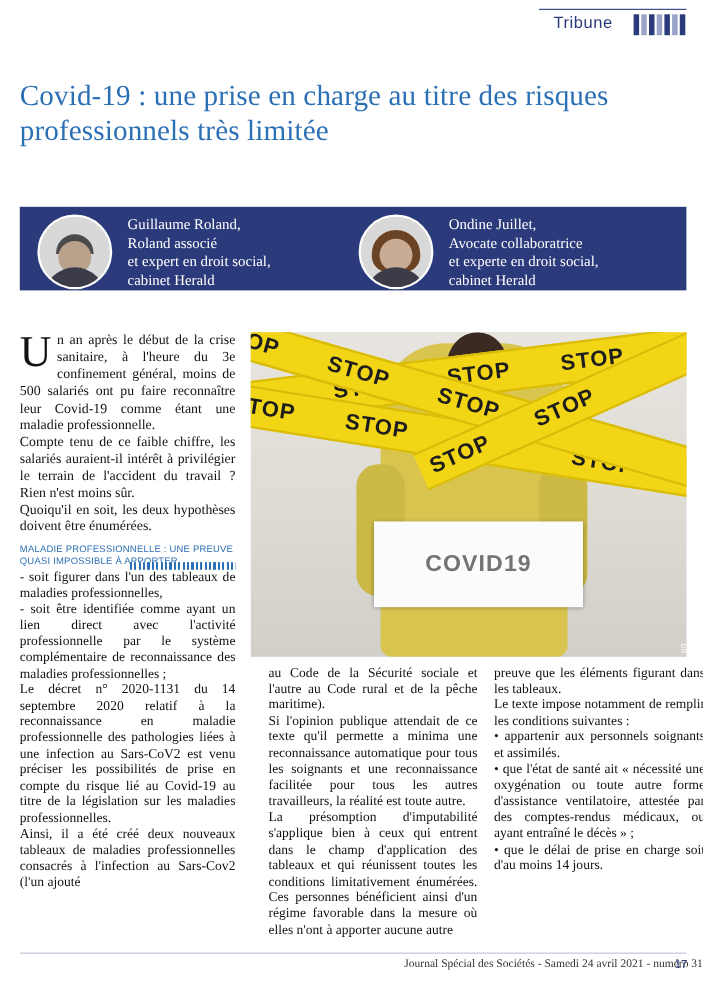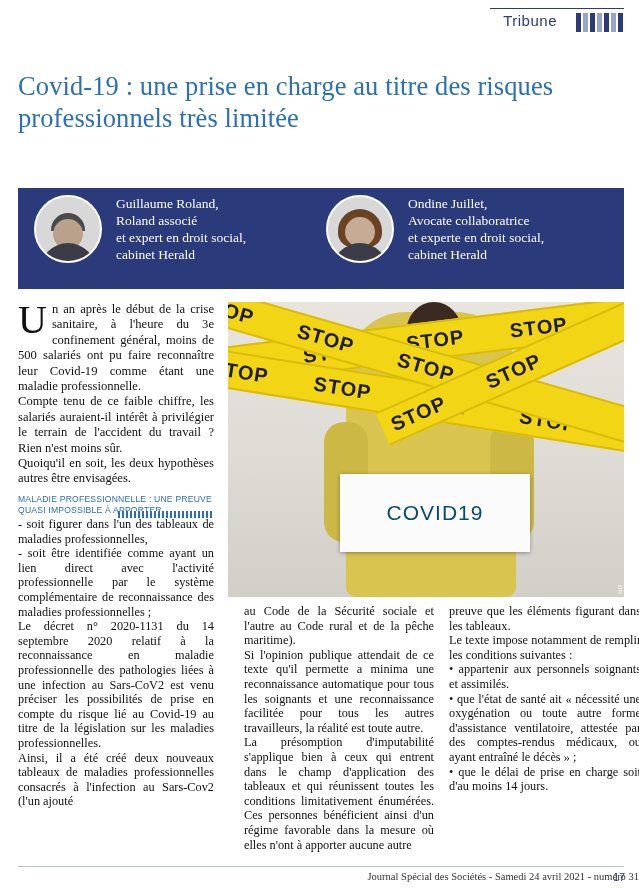--- a/index.html
+++ b/index.html
@@ -75,21 +75,21 @@
     font-weight: normal;
     letter-spacing: 0.1px;
   }
 
   
   .authors-band {
     position: absolute;
     left: 18px;
     top: 188px;
     width: 606px;
-    height: 101px;
+    height: 76px;
     background: #2b3a7a;
   }
   .author {
     position: absolute;
     top: 0;
     height: 82px;
     display: flex;
     align-items: center;
   }
   .author.a0 { left: 16px; }
@@ -231,24 +231,24 @@
     width: 190px;
     height: 78px;
     background: #fbfbfb;
     box-shadow: 0 1px 4px rgba(0,0,0,.35);
     display: flex;
     align-items: center;
     justify-content: center;
   }
   .photo .sign span {
     font-family: "Liberation Sans", sans-serif;
-    font-weight: normal;
+    font-weight: bold;
     font-size: 21px;
     letter-spacing: 1px;
-    color: #0c4a6e;
+    color: #737373;
   }
   .tape {
     position: absolute;
     background: #f2d515;
     border-top: 2px solid #d9bc09;
     border-bottom: 2px solid #d9bc09;
     display: flex;
     align-items: center;
     gap: 46px;
     padding-left: 10px;
@@ -391,21 +391,21 @@
         <span class="nm">cabinet Herald</span>
       </div>
     </div>
 
   </div>
 
   <div class="intro">
     <span class="dropcap">U</span>
     <p>n an après le début de la crise sanitaire, à l'heure du 3e confinement général, moins de 500 salariés ont pu faire reconnaître leur Covid-19 comme étant une maladie professionnelle.</p>
     <p>Compte tenu de ce faible chiffre, les salariés auraient-il intérêt à privilégier le terrain de l'accident du travail ? Rien n'est moins sûr.</p>
-    <p>Quoiqu'il en soit, les deux hypothèses autres être envisagées.</p>
+    <p>Quoiqu'il en soit, les deux hypothèses doivent être énumérées.</p>
   </div>
 
   <div class="photo">
     <div class="floorbg"></div>
     <div class="person"></div>
     <div class="head"></div>
     <div class="arm-l"></div>
     <div class="arm-r"></div>
     <div class="sign">
       <span>COVID19</span>

